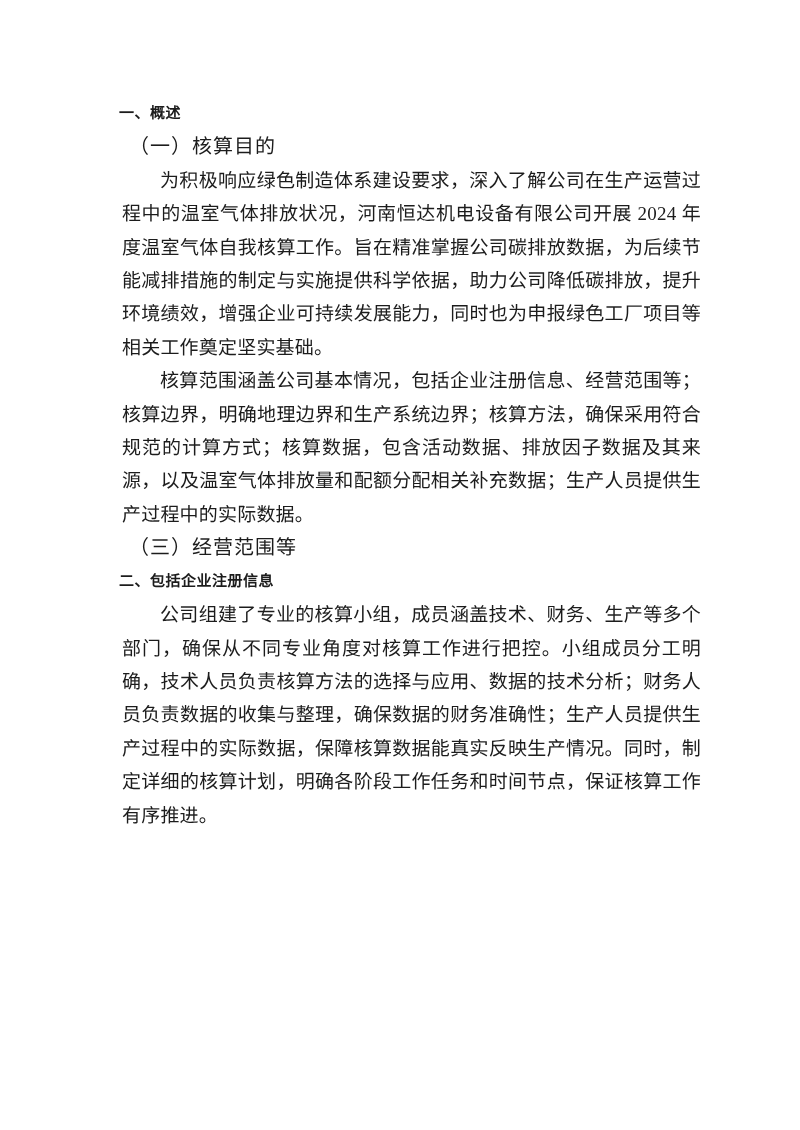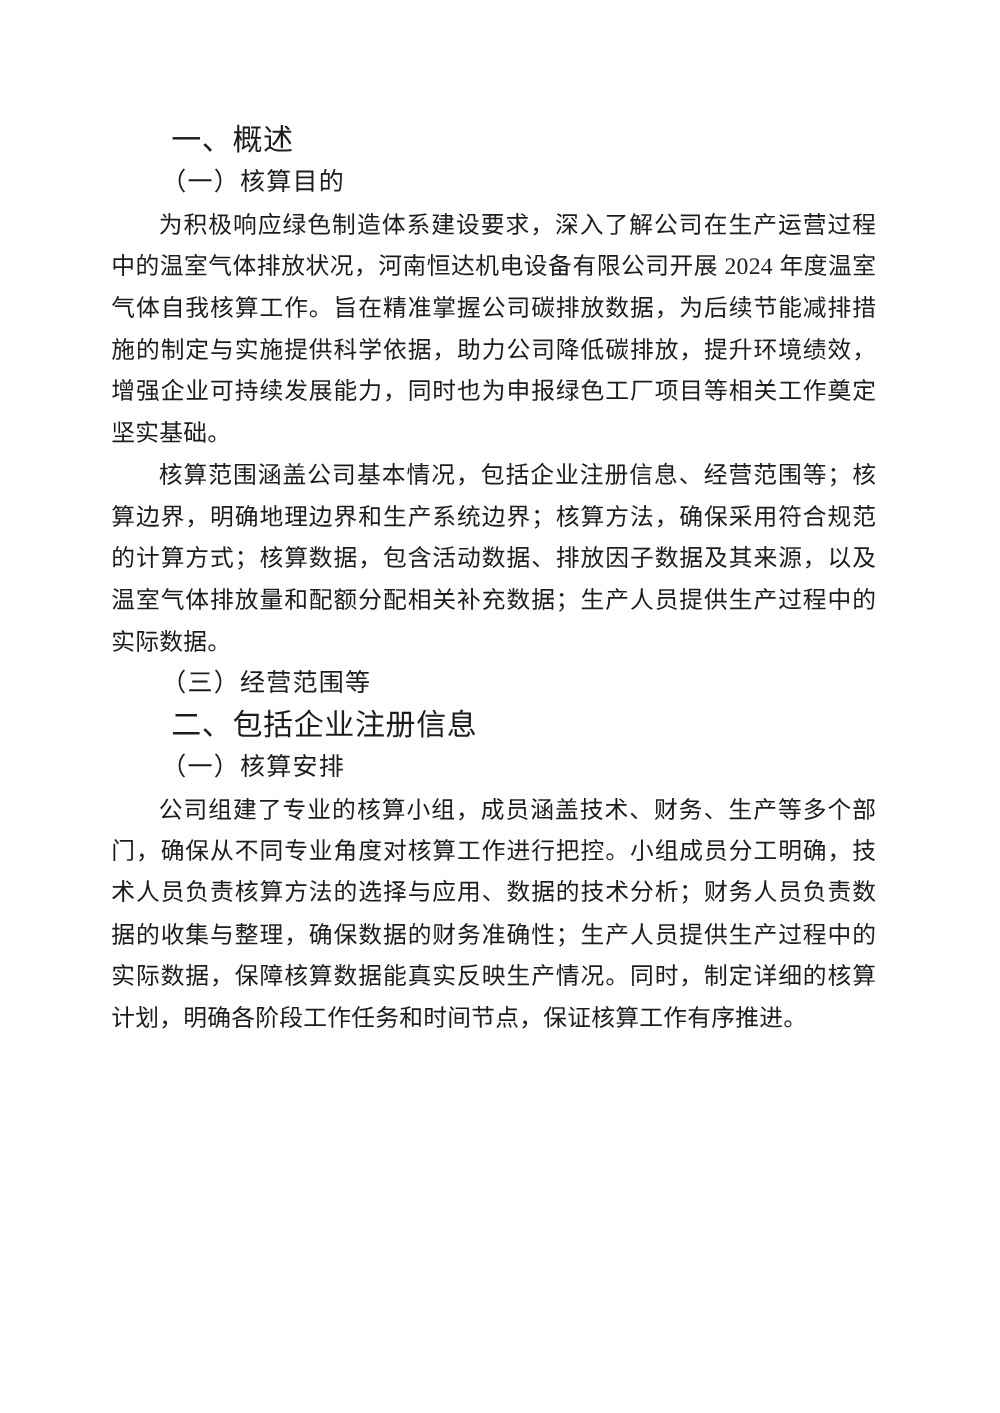--- a/index.html
+++ b/index.html
@@ -13,50 +13,50 @@
     font-family: "Liberation Serif", "DejaVu Serif", serif;
     color: #1c1c1c;
   }
   .content {
     position: absolute;
     left: 89px;
     top: 97px;
     width: 612px;
   }
   .heading1 {
-    font-size: 24px;
+    font-size: 15px;
     line-height: 33.4px;
-    font-weight: normal;
+    font-weight: bold;
     text-indent: 2em;
     letter-spacing: 0.5px;
     white-space: nowrap;
   }
   .heading2 {
     font-size: 20px;
     line-height: 33.4px;
     font-weight: normal;
     text-indent: 2em;
     letter-spacing: 1px;
   }
   .para {
     font-size: 19px;
     line-height: 33.4px;
     text-indent: 2em;
     text-align: justify;
     text-justify: inter-ideograph;
     letter-spacing: 0.2px;
+    margin-left: 33px;
   }
 </style>
 </head>
 <body>
 
 <div class="page">
   <div class="content">
     <h1 class="heading1">一、概述</h1>
     <h2 class="heading2">（一）核算目的</h2>
     <p class="para">为积极响应绿色制造体系建设要求，深入了解公司在生产运营过程中的温室气体排放状况，河南恒达机电设备有限公司开展 2024 年度温室气体自我核算工作。旨在精准掌握公司碳排放数据，为后续节能减排措施的制定与实施提供科学依据，助力公司降低碳排放，提升环境绩效，增强企业可持续发展能力，同时也为申报绿色工厂项目等相关工作奠定坚实基础。</p>
     <p class="para">核算范围涵盖公司基本情况，包括企业注册信息、经营范围等；核算边界，明确地理边界和生产系统边界；核算方法，确保采用符合规范的计算方式；核算数据，包含活动数据、排放因子数据及其来源，以及温室气体排放量和配额分配相关补充数据；生产人员提供生产过程中的实际数据。</p>
     <h2 class="heading2">（三）经营范围等</h2>
     <h1 class="heading1">二、包括企业注册信息</h1>
-    <h2 class="heading2">（一）核算安排</h2>
     <p class="para">公司组建了专业的核算小组，成员涵盖技术、财务、生产等多个部门，确保从不同专业角度对核算工作进行把控。小组成员分工明确，技术人员负责核算方法的选择与应用、数据的技术分析；财务人员负责数据的收集与整理，确保数据的财务准确性；生产人员提供生产过程中的实际数据，保障核算数据能真实反映生产情况。同时，制定详细的核算计划，明确各阶段工作任务和时间节点，保证核算工作有序推进。</p>
   </div>
 </div>
 
 </body></html>

